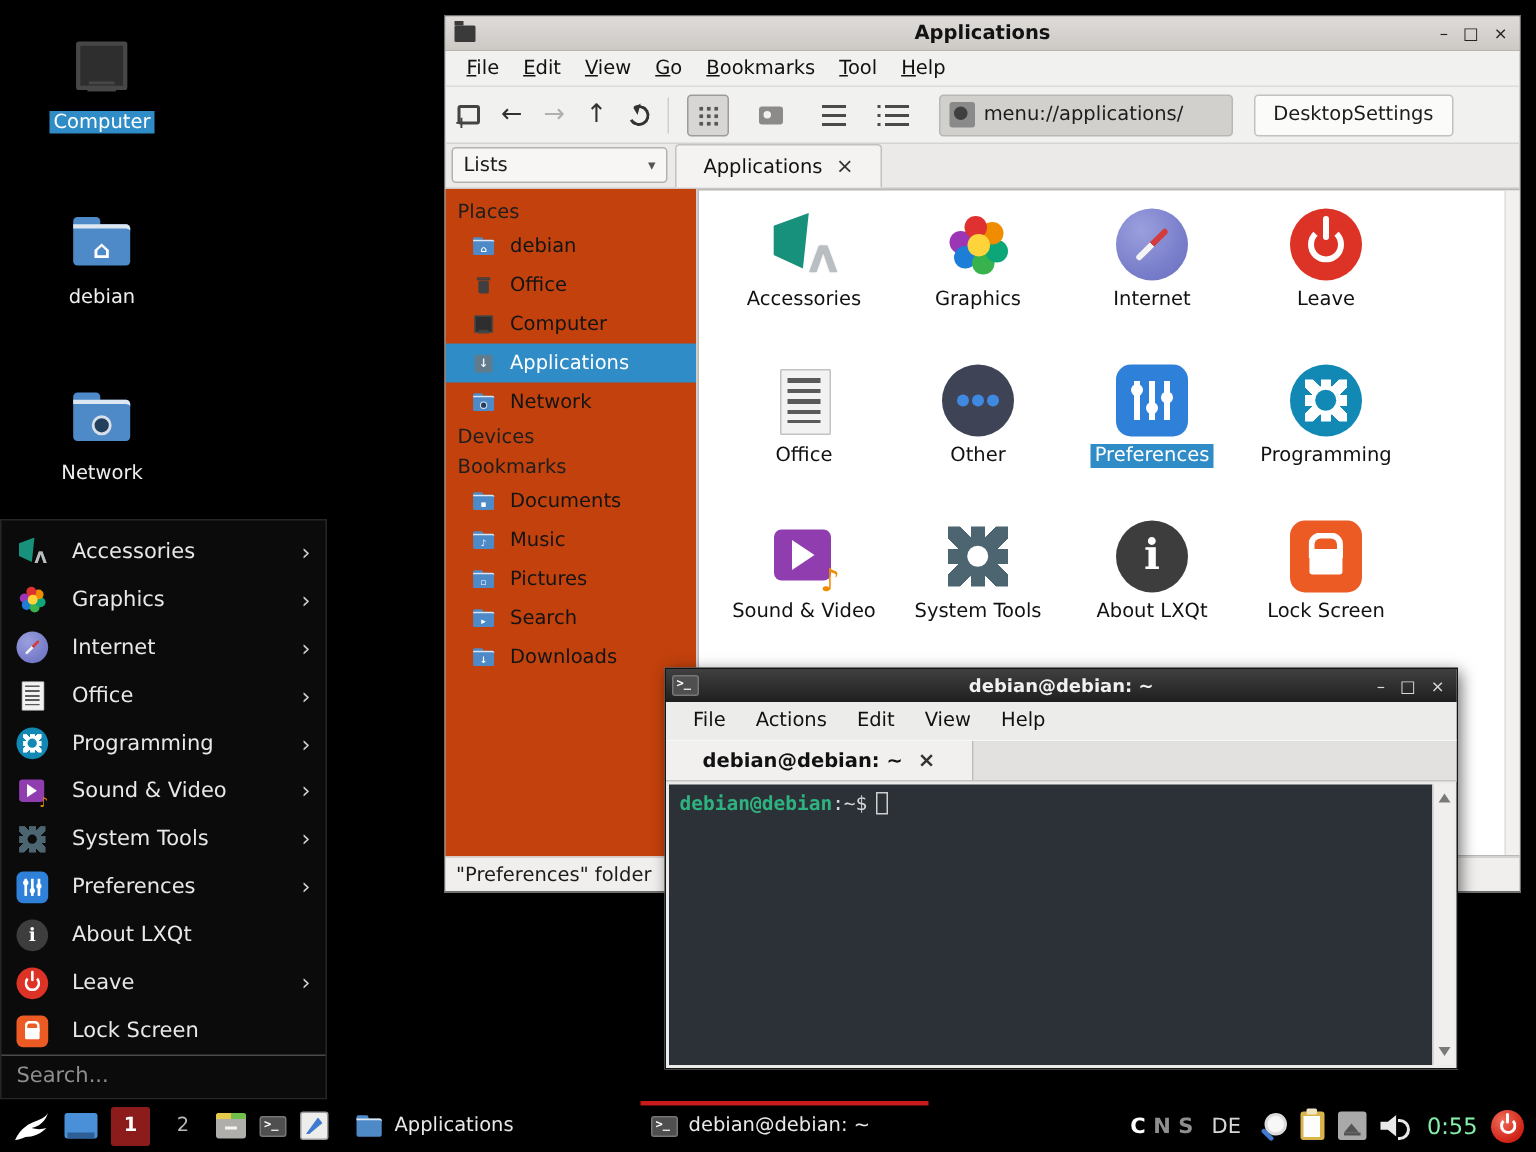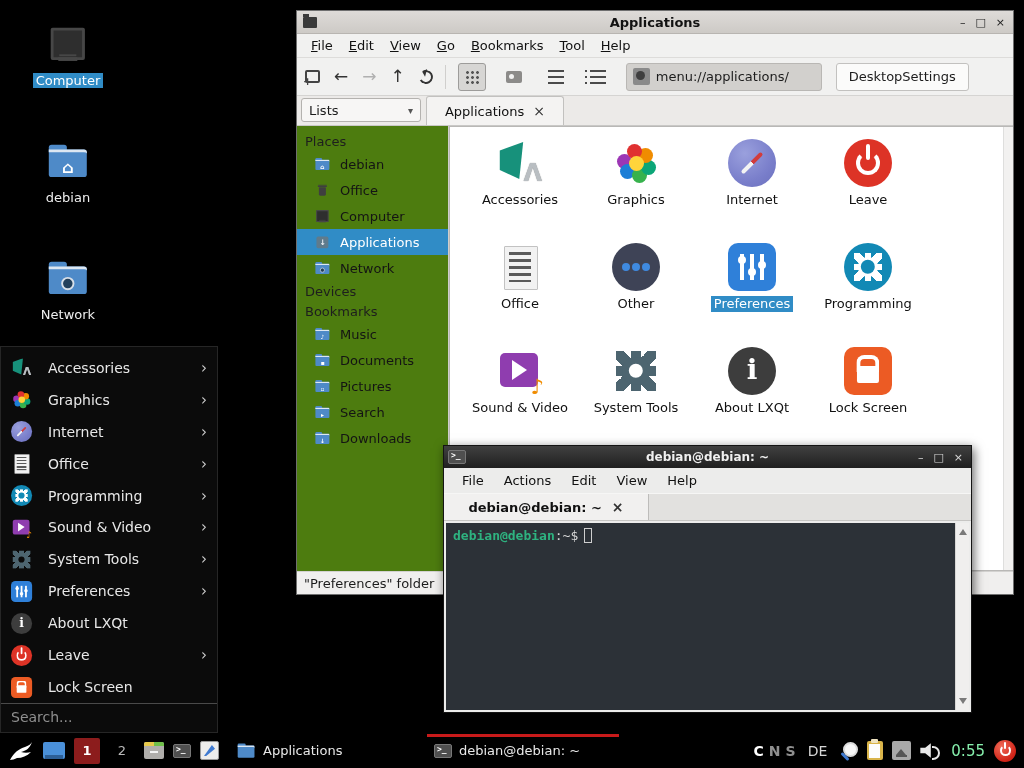--- a/index.html
+++ b/index.html
@@ -166,28 +166,28 @@
   .vb-dlines::before { content:""; position:absolute; left:-5px; top:0; width:2px; height:14px;
     background:repeating-linear-gradient(#4a4a4a 0 2px, transparent 2px 6px); }
   #fm-path { flex:0 0 196px; height:28px; background:#d2d0cd; border:1px solid #b9b7b4; border-radius:3px;
     display:flex; align-items:center; padding:0 6px; gap:6px; color:#1c1c1c; }
   .pathbadge { width:17px; height:17px; background:#8a8a8a; border-radius:2px; position:relative; flex:none; }
   .pathbadge::after { content:""; position:absolute; left:3px; top:3px; width:9px; height:9px;
     border-radius:50%; background:#3f3f3f; }
   #fm-dsk { height:28px; background:#fbfbfa; border:1px solid #c2c1bf; border-radius:3px;
     display:flex; align-items:center; padding:0 12px; color:#1c1c1c; }
   #fm-tabrow { height:30px; background:#eceae8; border-bottom:1px solid #c9c8c6; display:flex; align-items:flex-end; flex:none; }
-  #fm-lists { width:120px; height:24px; margin:0 5px 3px 4px; background:#f7f6f5; border:1px solid #b4b2af;
+  #fm-lists { width:144px; height:24px; margin:0 5px 3px 4px; background:#f7f6f5; border:1px solid #b4b2af;
     border-radius:3px; display:flex; align-items:center; padding:0 7px; color:#1a1a1a; }
   #fm-lists .arr { margin-left:auto; font-size:10px; color:#555; }
   #fm-tab { height:29px; width:138px; background:#f4f3f2; border:1px solid #c2c1bf; border-bottom:none;
     border-radius:3px 3px 0 0; display:flex; align-items:center; justify-content:center; gap:9px; color:#111; }
   .tabclose::after { content:"×"; color:#333; font-size:14px; }
   #fm-body { flex:1; display:flex; min-height:0; }
-  #fm-side { width:152px; background:#4d7c0f; border-right:1px solid #cfcecc; padding-top:5px; overflow:hidden; }
+  #fm-side { width:168px; background:#c2410c; border-right:1px solid #cfcecc; padding-top:5px; overflow:hidden; }
   .shead { padding:3px 8px 2px; color:#1e1e1e; }
   .sitem { height:26px; display:flex; align-items:center; padding-left:17px; gap:9px; color:#141414; }
   .sitem.sel { background:#308cc6; color:#fff; }
   #fm-view { flex:1; background:#fff; border:1px solid #b9b8b6; border-right:none; position:relative; overflow:hidden; }
   #fm-grid { display:grid; grid-template-columns:repeat(4, 116px); padding:12px 0 0 12px; }
   .cell { text-align:center; padding-bottom:14px; min-height:104px; }
   .cell .gi { margin:0 auto; }
   .cell .lbl { display:inline-block; margin-top:5px; padding:0 3px; color:#111; line-height:1.25; max-width:106px; }
   .cell .lbl.sel { background:#308cc6; color:#fff; }
   #fm-vscroll { position:absolute; right:0; top:0; bottom:0; width:10px; background:#f2f1f0; border-left:1px solid #dededd; }
@@ -385,32 +385,32 @@
                 <span class="emb-net"></span>
               </span>
             </span>
           <span>Network</span>
         </div>
         <div class="shead">Devices</div>
         <div class="shead">Bookmarks</div>
         <div class="sitem">
           <span class="tiny">
               <span class="gi gi-folder">
+                <span class="emb">▪</span>
+              </span>
+            </span>
+          <span>Documents</span>
+        </div>
+        <div class="sitem">
+          <span class="tiny">
+              <span class="gi gi-folder">
                 <span class="emb">♪</span>
               </span>
             </span>
           <span>Music</span>
-        </div>
-        <div class="sitem">
-          <span class="tiny">
-              <span class="gi gi-folder">
-                <span class="emb">▪</span>
-              </span>
-            </span>
-          <span>Documents</span>
         </div>
         <div class="sitem">
           <span class="tiny">
               <span class="gi gi-folder">
                 <span class="emb">▫</span>
               </span>
             </span>
           <span>Pictures</span>
         </div>
         <div class="sitem">

